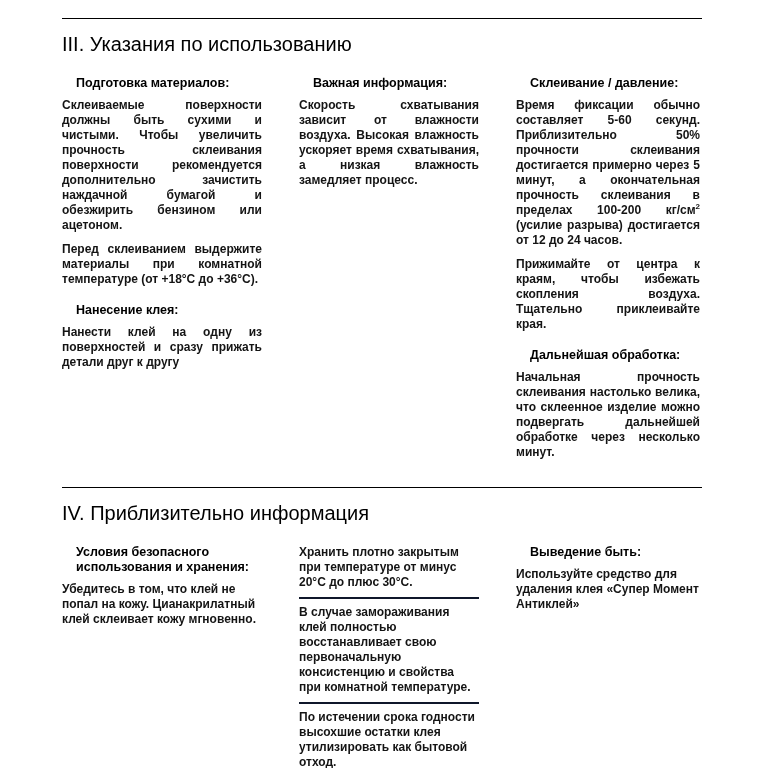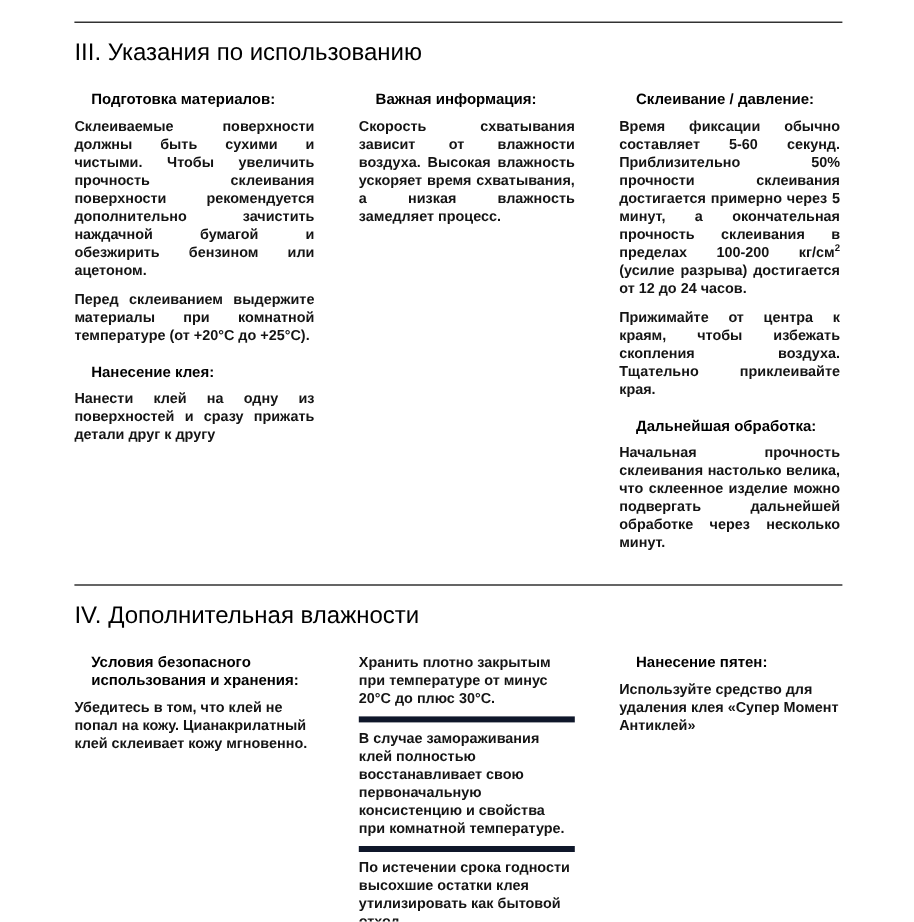--- a/index.html
+++ b/index.html
@@ -41,40 +41,40 @@
     color: #000;
     padding-left: 14px;
   }
   h2.gap-above { margin-top: 16px; }
   p { margin: 0 0 9px 0; font-weight: bold; }
   p.just { text-align: justify; }
   sup { font-size: 8px; line-height: 0; vertical-align: super; }
   .sep-list p {
     margin: 0;
     padding: 6px 0 7px 0;
-    border-bottom: 5px solid #0f172a;
+    border-bottom: 2px solid #0f172a;
   }
   .sep-list p:first-child { padding-top: 0; }
   .sep-list p:last-child { border-bottom: none; }
 </style>
 </head>
 <body>
 
 <div class="page">
 
   <div class="rule rule-top"></div>
 
   <h1>III. Указания по использованию</h1>
 
   <div class="cols cols-s3">
 
     <div class="col">
       <h2>Подготовка материалов:</h2>
       <p class="just">Склеиваемые поверхности должны быть сухими и чистыми. Чтобы увеличить прочность склеивания поверхности рекомендуется дополнительно зачистить наждачной бумагой и обезжирить бензином или ацетоном.</p>
-      <p class="just">Перед склеиванием выдержите материалы при комнатной температуре (от +20°С до +25°С).</p>
+      <p class="just">Перед склеиванием выдержите материалы при комнатной температуре (от +18°С до +36°С).</p>
       <h2 class="gap-above">Нанесение клея:</h2>
       <p class="just">Нанести клей на одну из поверхностей и сразу прижать детали друг к другу</p>
     </div>
 
     <div class="col">
       <h2>Важная информация:</h2>
       <p class="just">Скорость схватывания зависит от влажности воздуха. Высокая влажность ускоряет время схватывания, а низкая влажность замедляет процесс.</p>
     </div>
 
     <div class="col">
@@ -82,35 +82,35 @@
       <p class="just"><span>Время фиксации обычно составляет 5-60 секунд. Приблизительно 50% прочности склеивания достигается примерно через 5 минут, а окончательная прочность склеивания в пределах 100-200 кг/см</span><sup>2</sup><span> (усилие разрыва) достигается от 12 до 24 часов.</span></p>
       <p class="just">Прижимайте от центра к краям, чтобы избежать скопления воздуха. Тщательно приклеивайте края.</p>
       <h2 class="gap-above">Дальнейшая обработка:</h2>
       <p class="just">Начальная прочность склеивания настолько велика, что склеенное изделие можно подвергать дальнейшей обработке через несколько минут.</p>
     </div>
 
   </div>
 
   <div class="rule"></div>
 
-  <h1>IV. Дополнительная влажности</h1>
+  <h1>IV. Приблизительно информация</h1>
 
   <div class="cols cols-s4">
 
     <div class="col">
       <h2>Условия безопасного использования и хранения:</h2>
       <p>Убедитесь в том, что клей не попал на кожу. Цианакрилатный клей склеивает кожу мгновенно.</p>
     </div>
 
     <div class="col sep-list">
       <p>Хранить плотно закрытым при температуре от минус 20°С до плюс 30°С.</p>
       <p>В случае замораживания клей полностью восстанавливает свою первоначальную консистенцию и свойства при комнатной температуре.</p>
       <p>По истечении срока годности высохшие остатки клея утилизировать как бытовой отход.</p>
     </div>
 
     <div class="col">
-      <h2>Нанесение пятен:</h2>
+      <h2>Выведение быть:</h2>
       <p>Используйте средство для удаления клея «Супер Момент Антиклей»</p>
     </div>
 
   </div>
 
 </div>
 
 </body></html>

